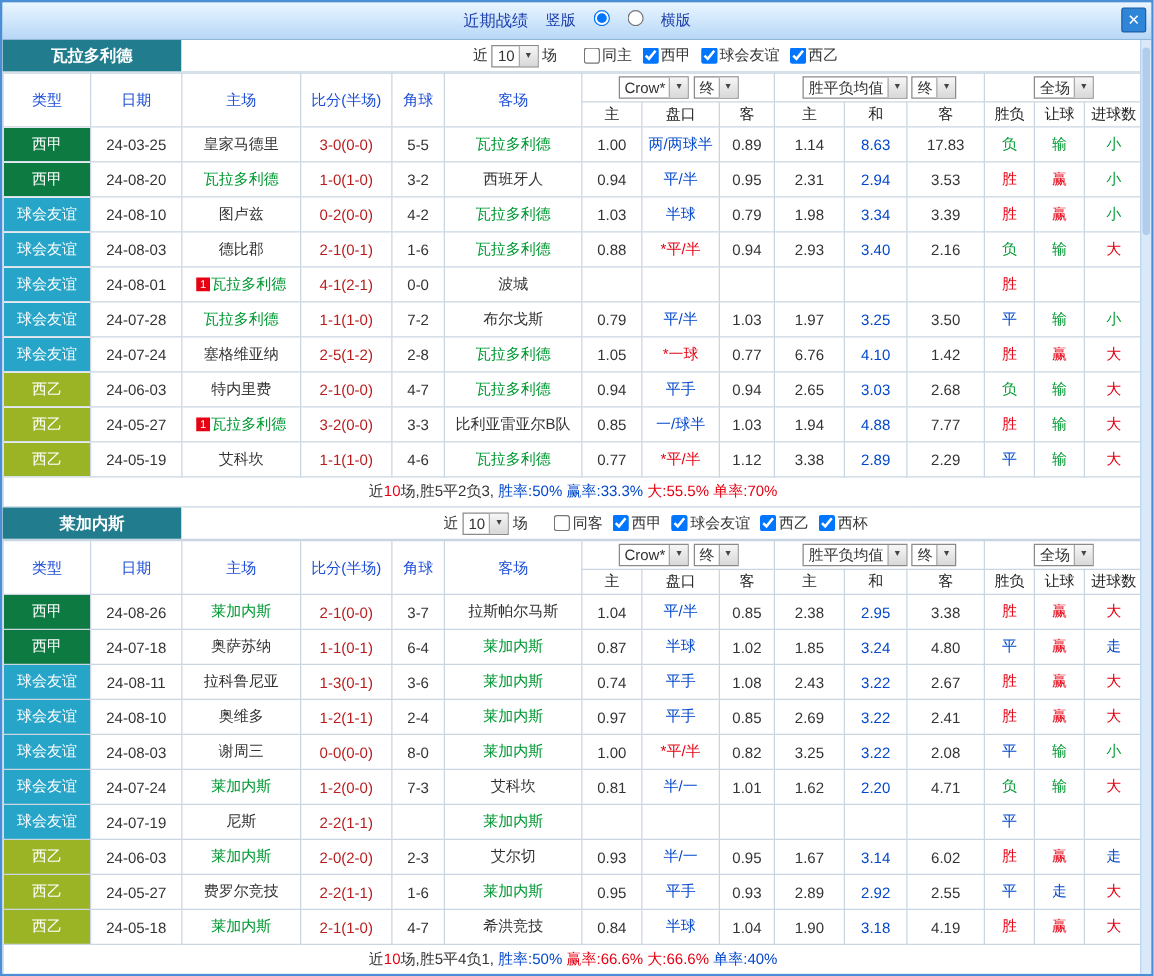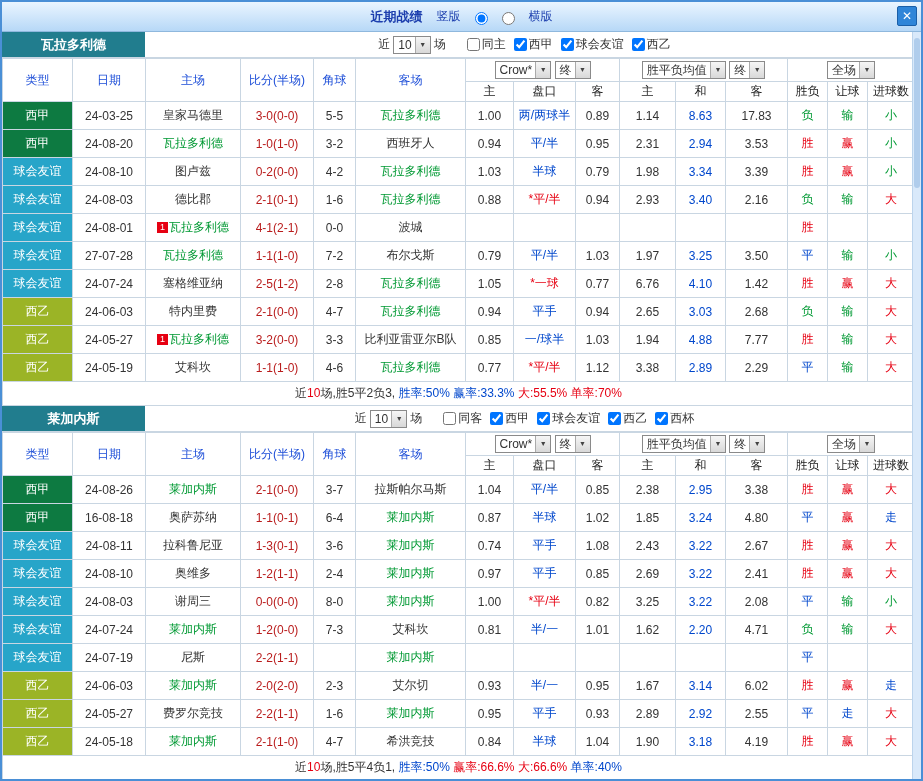--- a/index.html
+++ b/index.html
@@ -1,21 +1,21 @@
 <!DOCTYPE html>
 <html><head>
 <meta charset="utf-8">
 <style>
   *{margin:0;padding:0;box-sizing:border-box}
   html,body{background:#e9eef3}
   body{font-family:"Liberation Sans","DejaVu Sans",sans-serif;font-size:12px;color:#333}
   .popup{position:relative;width:923px;height:781px;margin:0 auto;border:2px solid #4a8fd6;background:#fff;overflow:hidden}
   .titlebar{height:30px;background:linear-gradient(#eaf5ff,#b7d8f7);border-bottom:1px solid #8fb8dd;display:flex;align-items:center;justify-content:center;position:relative}
-  .title{color:#1d3fae;font-weight:bold;font-size:13px;margin-right:14px}
-  .radio-group{display:flex;align-items:flex-end;gap:14px;color:#1d3fae}
+  .title{color:#1d3fae;font-weight:normal;font-size:13px;margin-right:14px}
+  .radio-group{display:flex;align-items:flex-start;gap:14px;color:#1d3fae}
   .radio-group input{width:13px;height:13px;cursor:pointer}
   .close-btn{position:absolute;right:4px;top:4px;width:20px;height:20px;background:#2f85d8;border:1px solid #1a5fa8;border-radius:2px;color:#fff;font-weight:bold;font-size:12px;display:flex;align-items:center;justify-content:center;cursor:pointer}
   .content{position:absolute;top:30px;left:0;right:9px;bottom:0;background:#fff}
   .vscroll{position:absolute;top:30px;right:0;bottom:0;width:9px;background:#d9e9fa;border-left:1px solid #bcd4ec}
   .vthumb{position:absolute;top:6px;left:1px;right:1px;height:150px;background:#b0cdec;border-radius:3px}
   .sec-header{height:26px;display:flex;align-items:stretch;border-bottom:1px solid #c9d6e2}
   .team-cell{width:143px;background:#217d8e;color:#fff;font-weight:bold;font-size:13px;display:flex;align-items:center;justify-content:center}
   .filter-bar{flex:1;display:flex;align-items:center;justify-content:center;gap:3px}
   .cb-wrap{display:inline-flex;align-items:center;margin-left:18px}
   label.cb{display:inline-flex;align-items:center;margin-right:8px;cursor:pointer}
@@ -237,21 +237,21 @@
     <td></td>
     <td class="avg-draw"></td>
     <td></td>
     <td class="c-red">胜</td>
     <td></td>
     <td></td>
   </tr>
 
   <tr>
     <td class="lg-friendly">球会友谊</td>
-    <td>27-07-28</td>
+    <td>24-07-28</td>
     <td class="team">瓦拉多利德</td>
     <td class="score">1-1(1-0)</td>
     <td>7-2</td>
     <td>布尔戈斯</td>
     <td>0.79</td>
     <td class="c-blue">平/半</td>
     <td>1.03</td>
     <td>1.97</td>
     <td class="avg-draw">3.25</td>
     <td>3.50</td>
@@ -453,21 +453,21 @@
     <td>2.38</td>
     <td class="avg-draw">2.95</td>
     <td>3.38</td>
     <td class="c-red">胜</td>
     <td class="c-red">赢</td>
     <td class="c-red">大</td>
   </tr>
 
   <tr>
     <td class="lg-liga">西甲</td>
-    <td>16-08-18</td>
+    <td>24-07-18</td>
     <td>奥萨苏纳</td>
     <td class="score">1-1(0-1)</td>
     <td>6-4</td>
     <td class="team">莱加内斯</td>
     <td>0.87</td>
     <td class="c-blue">半球</td>
     <td>1.02</td>
     <td>1.85</td>
     <td class="avg-draw">3.24</td>
     <td>4.80</td>

